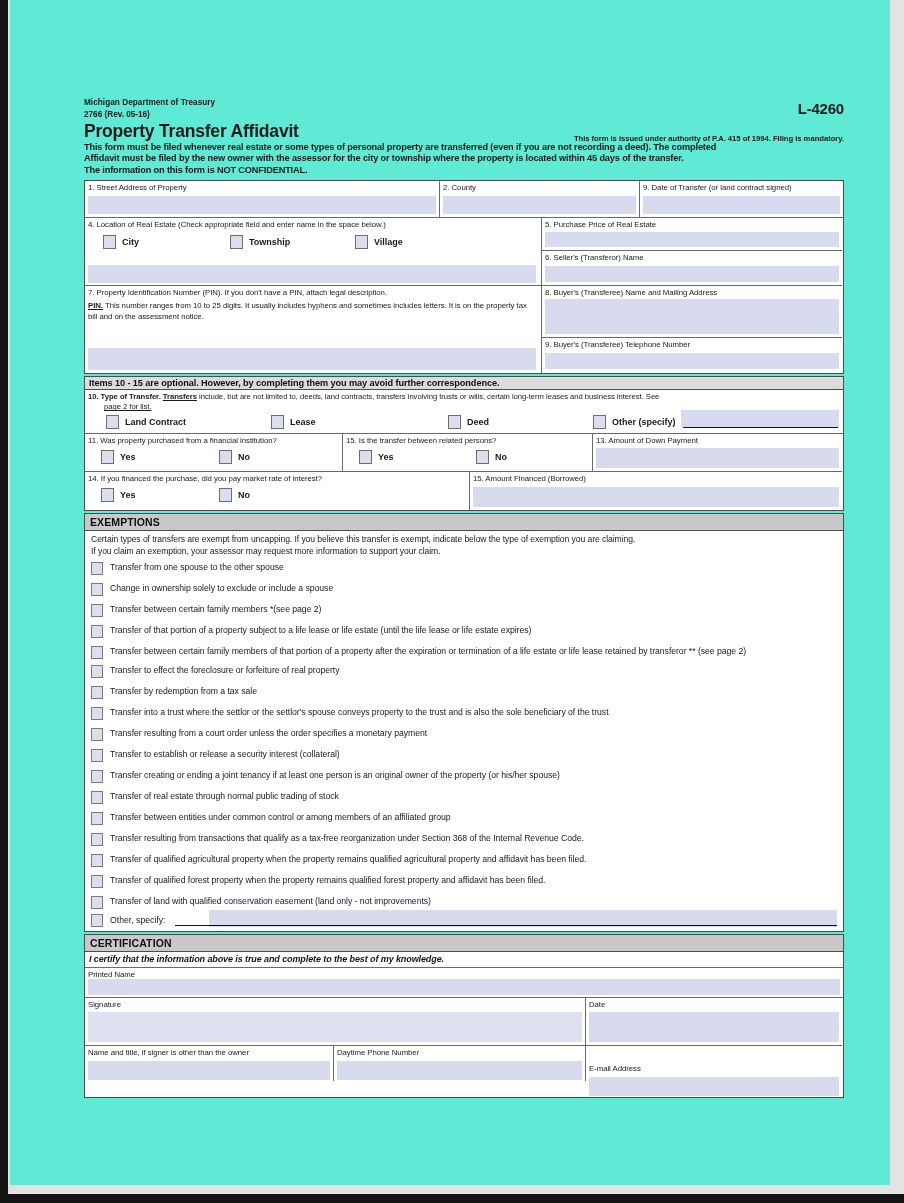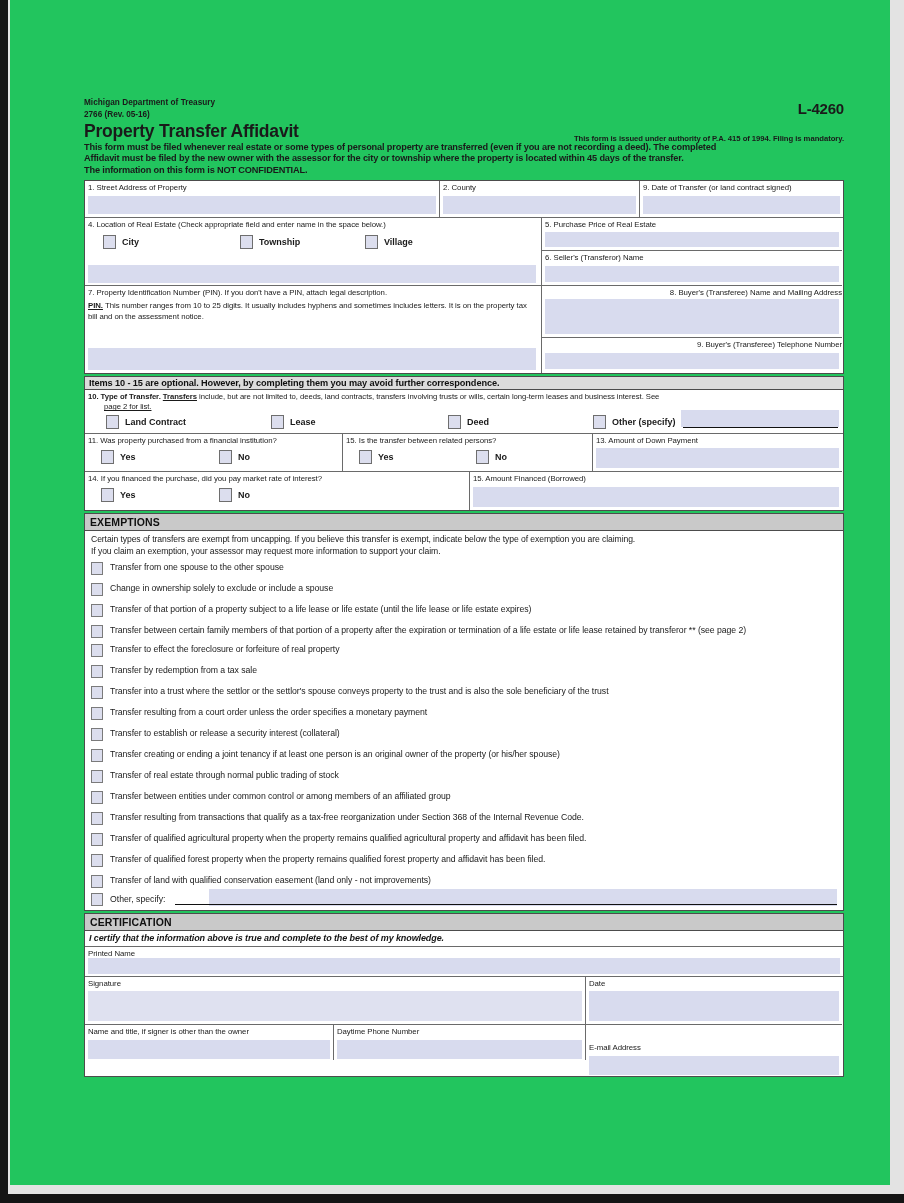--- a/index.html
+++ b/index.html
@@ -21,21 +21,21 @@
     box-sizing: border-box;
     border-left: 8px solid #141414;
     border-bottom: 9px solid #141414;
   }
   #page {
     position: absolute;
     left: 2px;
     top: 0px;
     width: 880px;
     height: 1185px;
-    background: #22c55e;
+    background: #5eead4;
   }
   .form-wrap {
     position: absolute;
     left: 74px;
     top: 98px;
     width: 760px;
   }
 
   
   .hdr-top {
@@ -261,21 +261,21 @@
           <div class="cell last" style="width:203px;height:37px;">
             <span class="lbl">9. Date of Transfer (or land contract signed)</span>
             <span class="fillbox" style="height:18px;"></span>
           </div>
         </div>
 
         <div class="row">
           <div class="cell" style="width:457px;height:68px;">
             <span class="lbl">4. Location of Real Estate (Check appropriate field and enter name in the space below.)</span>
             <div style="display:flex;gap:0;margin:5px 0 0 18px;">
-              <div class="cbrow" style="width:137px;text-align:center;">
+              <div class="cbrow" style="width:127px;text-align:center;">
                 <span class="cb"></span>
                 <span>City</span>
               </div>
               <div class="cbrow" style="width:125px;">
                 <span class="cb"></span>
                 <span>Township</span>
               </div>
               <div class="cbrow">
                 <span class="cb"></span>
                 <span>Village</span>
@@ -297,21 +297,21 @@
 
         <div class="row last">
           <div class="cell" style="width:457px;height:87px;border-bottom:none;">
             <span class="lbl">7. Property Identification Number (PIN). If you don't have a PIN, attach legal description.</span>
             <div style="font-size:7.8px;line-height:10.6px;padding:3px 8px 0 3px;color:#1a1a1a;letter-spacing:-0.05px;">
               <u><b><span>PIN.</span></b></u>
               <span>This number ranges from 10 to 25 digits. It usually includes hyphens and sometimes includes letters. It is on the property tax bill and on the assessment notice.</span>
             </div>
             <span class="fillbox" style="height:22px;left:3px;right:5px;bottom:3px;"></span>
           </div>
-          <div class="cell last" style="width:300px;height:87px;border-right:none;border-bottom:none;padding:0;text-align:right;">
+          <div class="cell last" style="width:300px;height:87px;border-right:none;border-bottom:none;padding:0;">
             <div style="height:52px;border-bottom:1.3px solid #6a6a6a;position:relative;box-sizing:border-box;">
               <span class="lbl">8. Buyer's (Transferee) Name and Mailing Address</span>
               <span class="fillbox" style="height:35px;"></span>
             </div>
             <div style="height:34px;position:relative;box-sizing:border-box;">
               <span class="lbl">9. Buyer's (Transferee) Telephone Number</span>
               <span class="fillbox" style="height:16px;"></span>
             </div>
           </div>
         </div>
@@ -412,20 +412,24 @@
           <div class="ex-item">
             <span class="cb-sm"></span>
             <span class="txt">Transfer from one spouse to the other spouse</span>
           </div>
           <div class="ex-item" style="margin-top:8px;">
             <span class="cb-sm"></span>
             <span class="txt">Change in ownership solely to exclude or include a spouse</span>
           </div>
           <div class="ex-item" style="margin-top:8px;">
             <span class="cb-sm"></span>
+            <span class="txt">Transfer between certain family members *(see page 2)</span>
+          </div>
+          <div class="ex-item" style="margin-top:8px;">
+            <span class="cb-sm"></span>
             <span class="txt">Transfer of that portion of a property subject to a life lease or life estate (until the life lease or life estate expires)</span>
           </div>
           <div class="ex-item" style="margin-top:8px;">
             <span class="cb-sm"></span>
             <span class="txt" style="display:block;max-width:720px;">Transfer between certain family members of that portion of a property after the expiration or termination of a life estate or life lease retained by transferor ** (see page 2)</span>
           </div>
           <div class="ex-item" style="margin-top:6px;">
             <span class="cb-sm"></span>
             <span class="txt">Transfer to effect the foreclosure or forfeiture of real property</span>
           </div>

